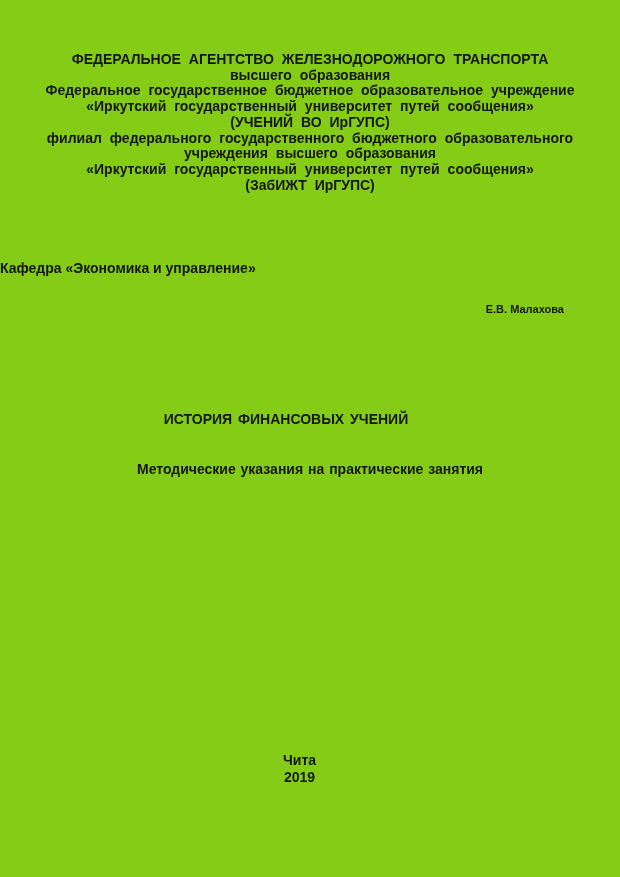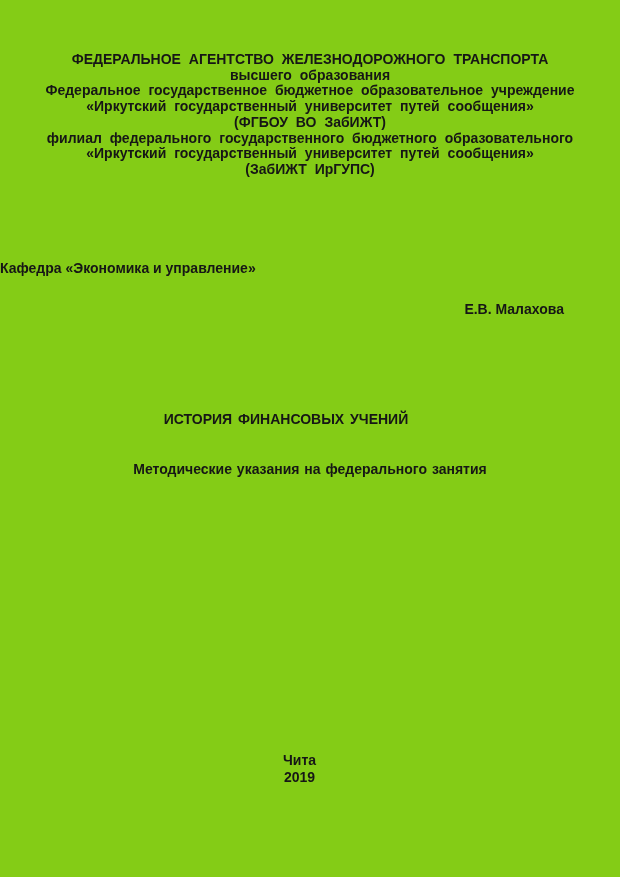--- a/index.html
+++ b/index.html
@@ -37,21 +37,21 @@
     text-align: left;
     font-size: 14px;
     line-height: 16px;
   }
   .author-line {
     position: absolute;
     top: 301px;
     left: 0;
     right: 56px;
     text-align: right;
-    font-size: 14px;
+    font-size: 11px;
     line-height: 16px;
   }
   .title-block {
     position: absolute;
     top: 411px;
     left: 0;
     width: 572px;
     text-align: center;
     font-size: 14px;
     line-height: 16px;
@@ -80,32 +80,33 @@
 </head>
 <body>
 
 <div class="page">
 
   <div class="header-block">
     <div>ФЕДЕРАЛЬНОЕ АГЕНТСТВО ЖЕЛЕЗНОДОРОЖНОГО ТРАНСПОРТА</div>
     <div>высшего образования</div>
     <div>Федеральное государственное бюджетное образовательное учреждение</div>
     <div>«Иркутский государственный университет путей сообщения»</div>
-    <div>(ФГБОУ ВО ЗабИЖТ)</div>
+    <div>(УЧЕНИЙ ВО ИрГУПС)</div>
     <div>филиал федерального государственного бюджетного образовательного</div>
+    <div>учреждения высшего образования</div>
     <div>«Иркутский государственный университет путей сообщения»</div>
     <div>(ЗабИЖТ ИрГУПС)</div>
   </div>
 
   <div class="chair-block">Кафедра «Экономика и управление»</div>
 
   <div class="author-line">Е.В. Малахова</div>
 
   <div class="title-block">ИСТОРИЯ ФИНАНСОВЫХ УЧЕНИЙ</div>
 
-  <div class="subtitle-block">Методические указания на федерального занятия</div>
+  <div class="subtitle-block">Методические указания на практические занятия</div>
 
   <div class="imprint-block">
     <div>Чита</div>
     <div>2019</div>
   </div>
 
 </div>
 
 </body></html>

